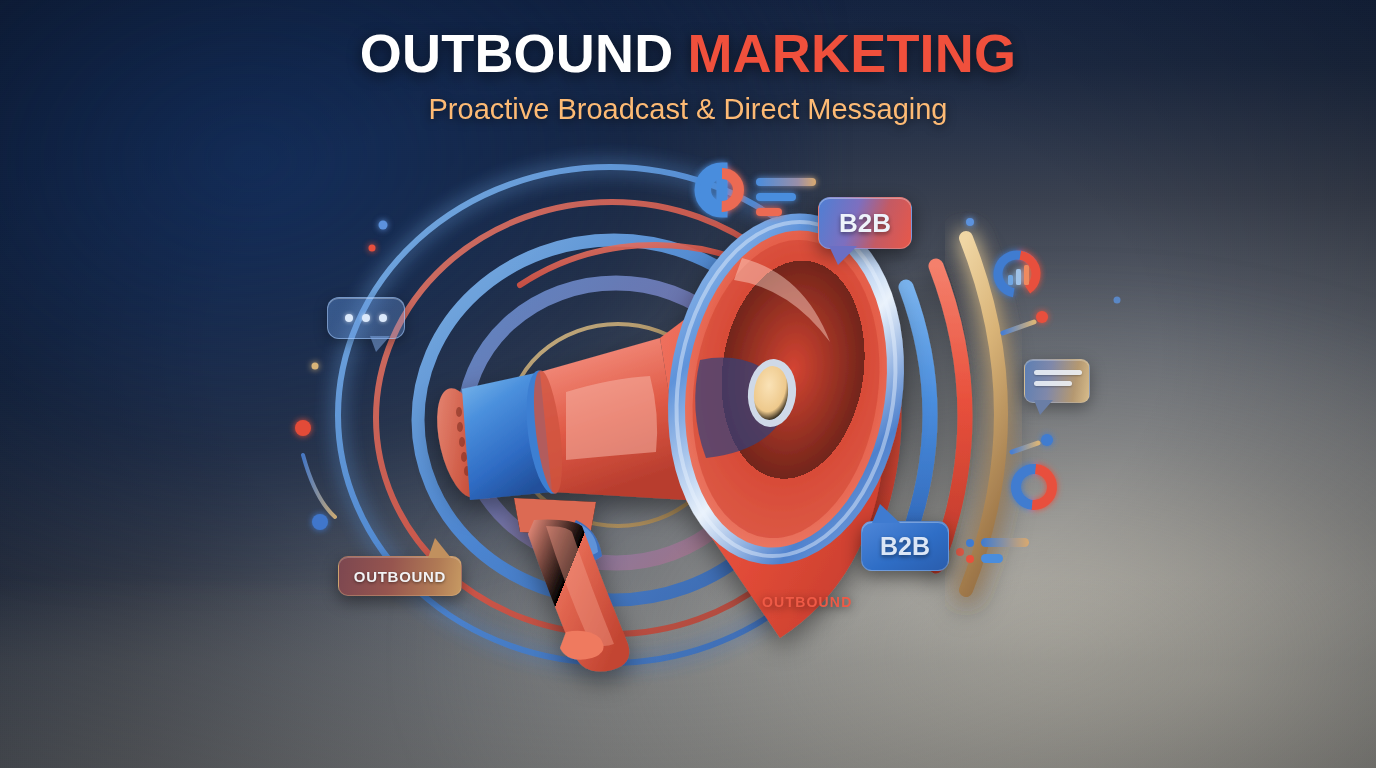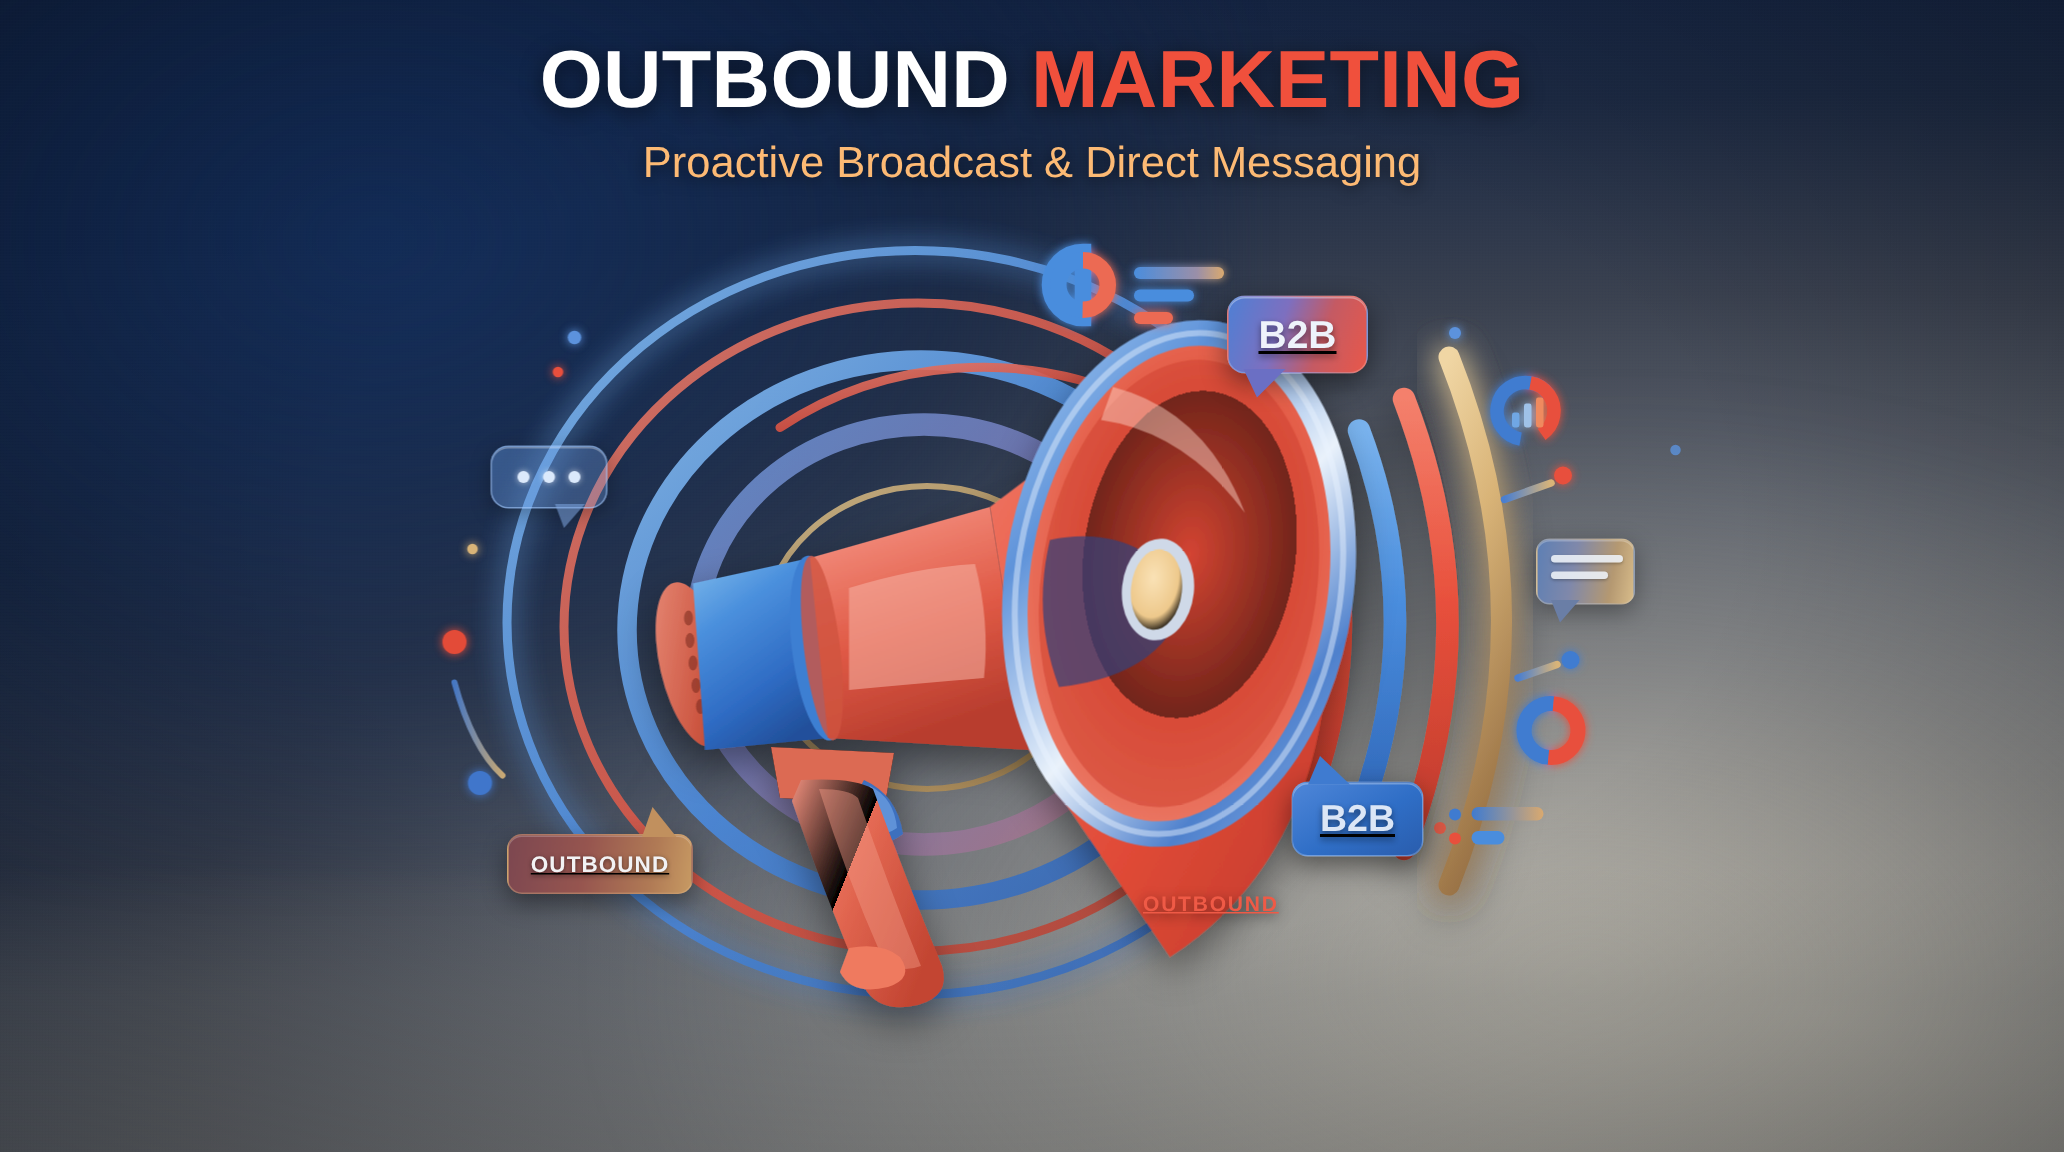--- a/index.html
+++ b/index.html
@@ -54,21 +54,21 @@
   .subtitle{
     margin-top:12px; font-size:29px; color:#fdba74; font-weight:400;
     text-shadow:0 2px 10px rgba(0,0,0,.55);
   }
 
   
   .art{ position:absolute; inset:0; z-index:20; }
   .art svg{ display:block; width:1376px; height:768px; }
 
   
-  .chip{ position:absolute; z-index:30;text-decoration:underline; }
+  .chip{ position:absolute; z-index:30; }
 
   .b2b-top{
     left:818px; top:197px; width:94px; height:52px; border-radius:12px;
     background:linear-gradient(110deg,#4f7fd4 0%,#7d6fbf 38%,#c45a63 66%,#e8584a 100%);
     box-shadow:0 6px 18px rgba(0,0,0,.45), inset 0 1px 0 rgba(255,255,255,.35);
     display:flex; align-items:center; justify-content:center;
     border:1px solid rgba(255,255,255,.20);
   }
   .b2b-top .lbl{ font-size:26px; font-weight:bold; color:#eef3fb; text-shadow:0 2px 4px rgba(0,0,0,.45); }
   .b2b-top .tail{

